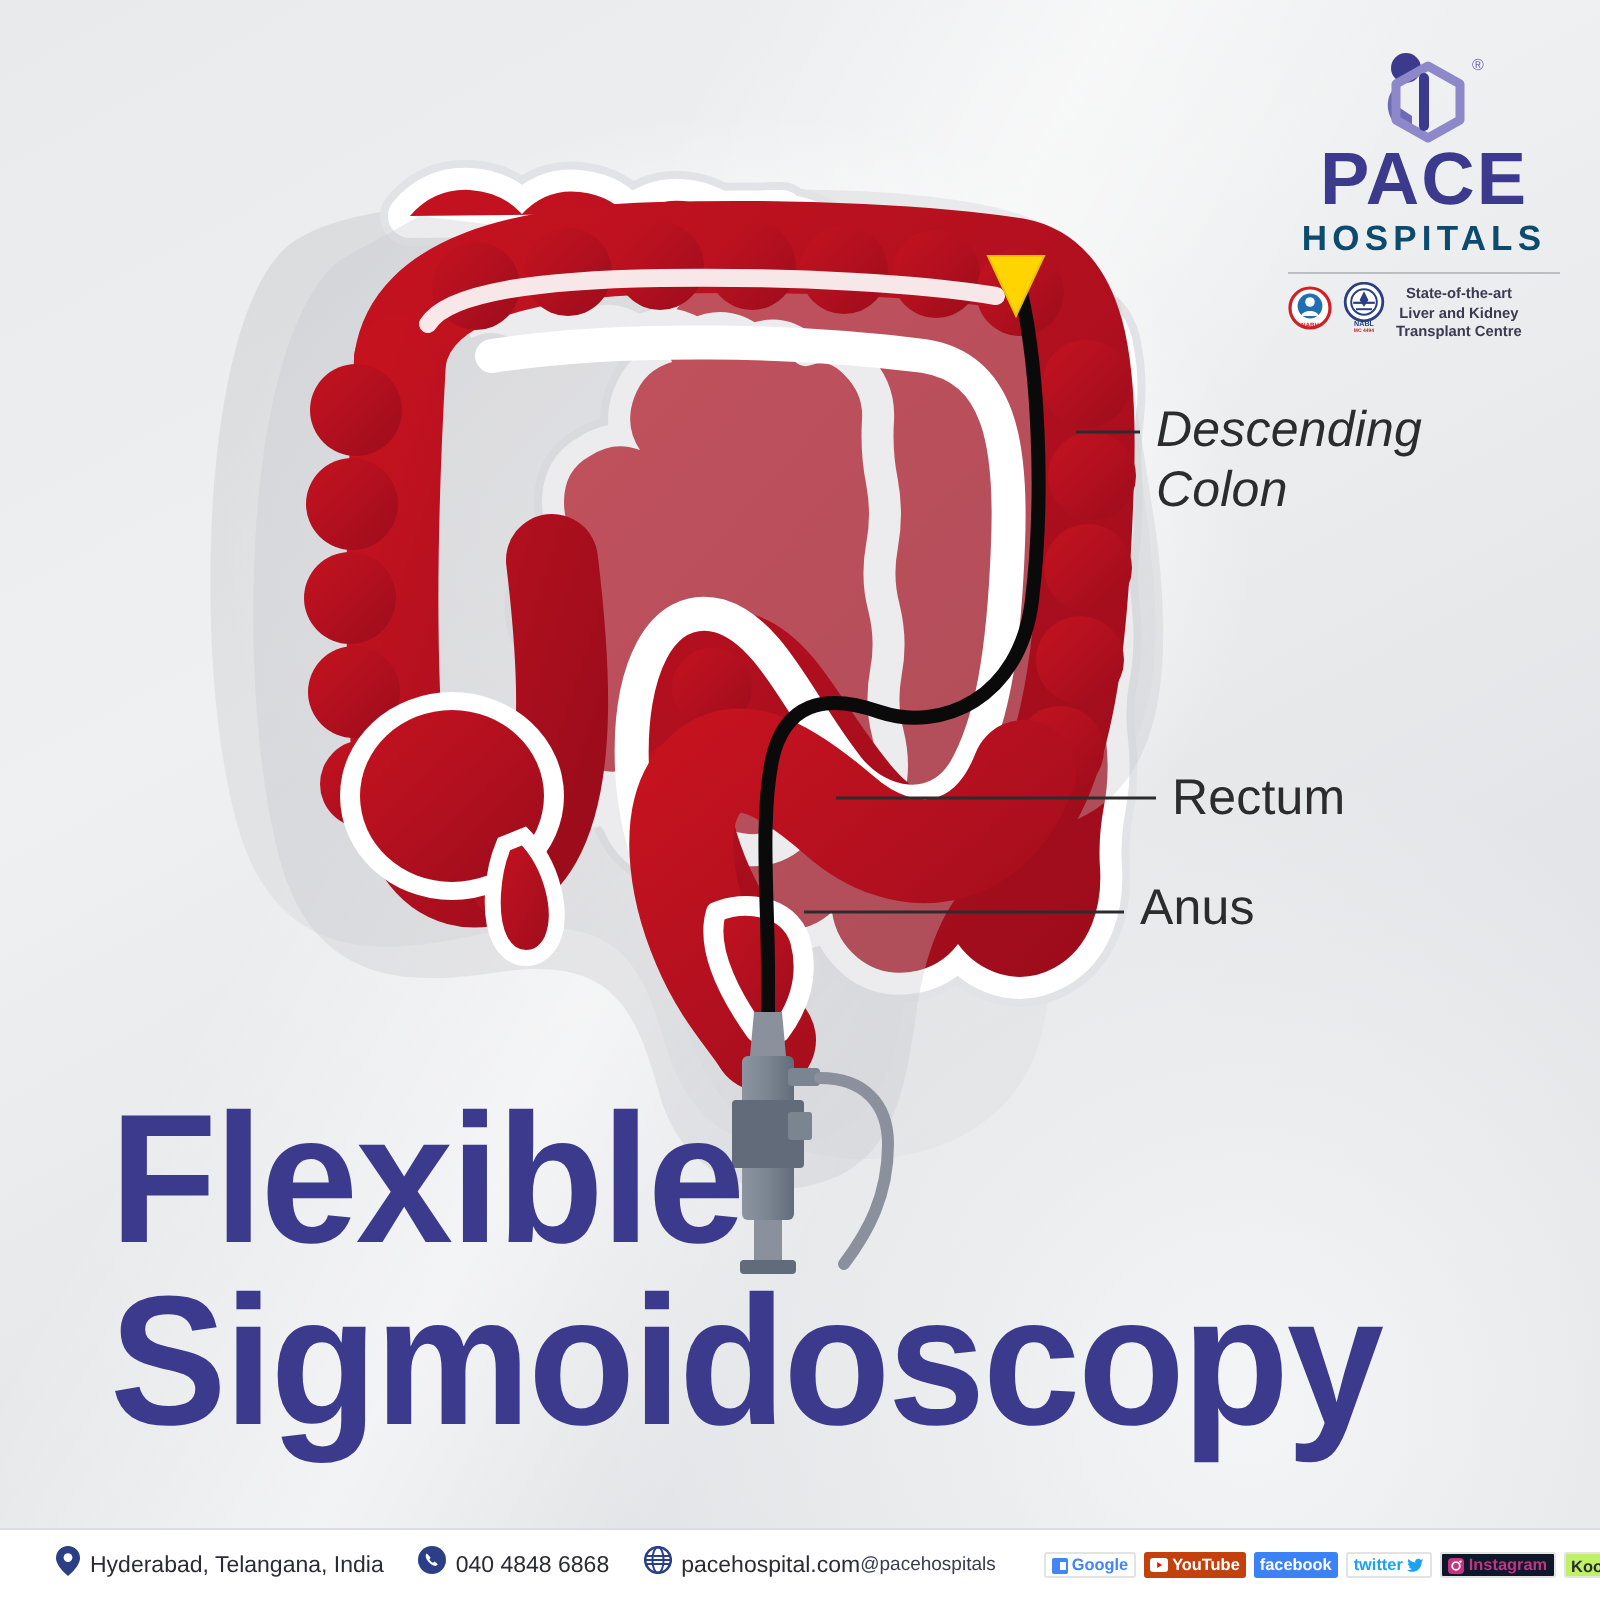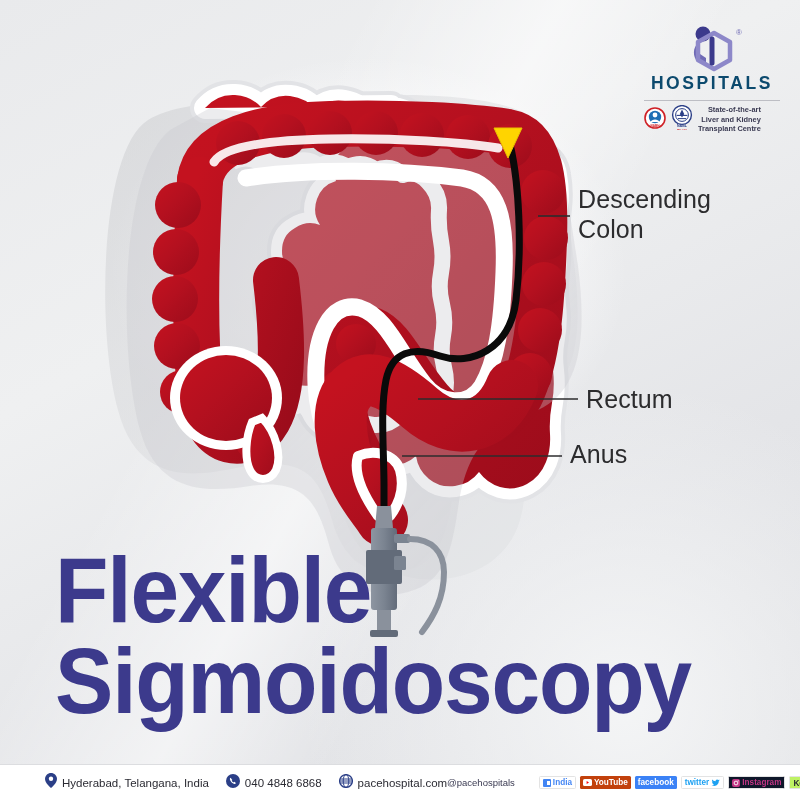--- a/index.html
+++ b/index.html
@@ -30,21 +30,21 @@
   
   .label {
     position:absolute;
     color:#2c2c2e;
     font-family:"Liberation Sans", sans-serif;
     font-weight:400;
     letter-spacing:.1px;
     line-height:1.18;
     white-space:pre-line;
   }
-  #lbl-desc { left:578px; top:185px; font-size:25px; }
+  #lbl-desc { left:578px; top:201px; font-size:25px;font-style:italic; }
   #lbl-rect { left:586px; top:385px; font-size:25px; }
   #lbl-anus { left:570px; top:440px; font-size:25px; }
   
   #title {
     position:absolute; left:55px; top:545px;
     color:#3c3a8c;
     font-family:"Liberation Sans Narrow","Liberation Sans", sans-serif;
     font-weight:700;
     font-size:92px;
     line-height:.99;
@@ -63,28 +63,28 @@
   }
   #logo .subword {
     display:block; color:#0c4a6e; font-weight:700;
     font-size:17.5px; letter-spacing:2.6px; line-height:1.35;
     font-family:"Liberation Sans", sans-serif;
   }
   #logo .rule { display:block; height:1px; background:#bdbec4; margin:4px 2px 4px; }
   #accred { display:flex; align-items:center; gap:5px; padding-left:2px; }
   #accred .tagline {
     color:#3a3a52; font-size:7.4px; font-weight:700;
-    line-height:1.3; text-align:right; white-space:pre-line;
+    line-height:1.3; text-align:center; white-space:pre-line;
     font-family:"Liberation Sans", sans-serif;
   }
   
   #footer {
     position:absolute; left:0; bottom:0; width:800px; height:36px;
     background:#ffffff; border-top:1px solid #dcdde0;
-    display:flex; align-items:center;padding-left:17px;
+    display:flex; align-items:center;
   }
   #footer-left { display:flex; align-items:center; gap:17px; padding-left:28px; }
   .fitem { display:flex; align-items:center; gap:5px; }
   .fitem .ftext {
     color:#2b2b33; font-size:11.5px; font-weight:400;
     font-family:"Liberation Sans", sans-serif; white-space:nowrap;
   }
   #footer-right {
     margin-left:auto; padding-right:10px;
     display:flex; align-items:center; gap:4px;
@@ -350,20 +350,21 @@
       <svg width="140" height="48" viewBox="0 0 140 48">
         <g transform="translate(48,1)">
           <circle cx="13" cy="9" r="7.5" fill="#3c3a8c"></circle>
           <path d="M10,17 C4,20 2,28 6,35 L16,41 L16,33 L10,29 Z" fill="#6f6ab5"></path>
           <path d="M24,8 L40,17 L40,35 L24,44 L8,35 L8,17 Z" fill="none" stroke="#8d88c9" stroke-width="4.5" stroke-linejoin="round"></path>
           <path d="M22,14 L22,38" stroke="#3c3a8c" stroke-width="5" stroke-linecap="round"></path>
           <text x="46" y="10" font-size="8" fill="#6f6ab5" font-family="Liberation Sans, sans-serif">®</text>
         </g>
       </svg>
     </span>
+    <span class="wordmark">PACE</span>
     <span class="subword">HOSPITALS</span>
     <span class="rule"></span>
     <div id="accred">
       <span>
         <svg width="22" height="22" viewBox="0 0 22 22">
           <circle cx="11" cy="11" r="10" fill="#ffffff" stroke="#cf2026" stroke-width="1.6"></circle>
           <circle cx="11" cy="10" r="6.2" fill="#1f6fb5"></circle>
           <circle cx="11" cy="8" r="2.4" fill="#ffffff"></circle>
           <path d="M6.5,15 C7.5,11.6 14.5,11.6 15.5,15 Z" fill="#ffffff"></path>
           <text x="11" y="20.4" font-size="3.1" fill="#cf2026" text-anchor="middle" font-family="Liberation Sans, sans-serif" font-weight="bold">NABH</text>
@@ -423,21 +424,21 @@
     </div>
 
     <div id="footer-right">
       <span id="handle">@pacehospitals</span>
 
       <span class="badge b-google">
         <svg width="8" height="8" viewBox="0 0 8 8">
             <rect width="8" height="8" rx="1" fill="#4285F4"></rect>
           <path d="M4,2 h3 v4 h-3 z" fill="#ffffff"></path>
           </svg>
-        <span>India</span>
+        <span>Google</span>
       </span>
 
       <span class="badge b-youtube">
         <svg width="9" height="7" viewBox="0 0 9 7">
             <rect width="9" height="7" rx="1.6" fill="#ffffff"></rect>
           <path d="M3.6,2 L6,3.5 L3.6,5 Z" fill="#FF0000"></path>
           </svg>
         <span>YouTube</span>
       </span>
 

